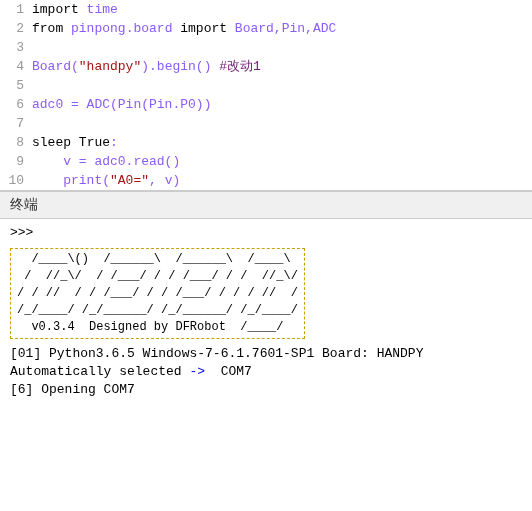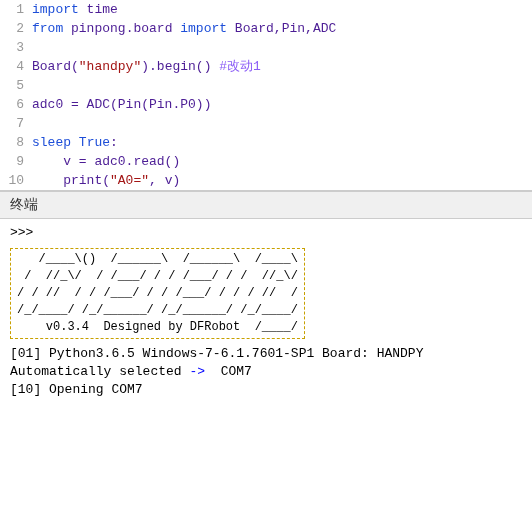--- a/index.html
+++ b/index.html
@@ -35,24 +35,24 @@
       user-select: none;
       font-size: 13px;
     }
 
     .code-content {
       font-size: 13px;
       white-space: pre;
     }
 
     
-    .kw { color: #1d4ed8; }         
+    .kw { color: #000000; }         
     .str { color: #a31515; }        
-    .cm { color: #8b5cf6; }         
-    .plain { color: #4c1d95; }
+    .cm { color: #701a75; }         
+    .plain { color: #8b5cf6; }
 
     
     .terminal-label {
       background: #f0f0f0;
       padding: 4px 10px;
       font-family: Liberation Serif, serif;
       font-size: 14px;
       color: #333333;
       border-bottom: 1px solid #cccccc;
     }
@@ -76,21 +76,20 @@
       display: inline-block;
       background: #ffffff;
     }
 
     .ascii-line {
       color: #000000;
       font-size: 12px;
       line-height: 17px;
       white-space: pre;
       font-family: Consolas, 'Courier New', monospace;
-      text-align: right;
     }
 
     .terminal-output {
       margin-top: 2px;
       font-size: 13px;
       color: #000000;
       white-space: pre-wrap;
       line-height: 18px;
     }
 
@@ -144,15 +143,15 @@
     </div>
 </div>
 
 <div>
   <div class="terminal-label">终端</div>
   <div class="terminal-area">
     <div class="prompt">&gt;&gt;&gt;</div>
     <div>
       <div class="ascii-box" id="ascii-box"><div class="ascii-line">  /____\()  /______\  /______\  /____\</div><div class="ascii-line"> /  //_\/  / /___/ / / /___/ / /  //_\/</div><div class="ascii-line">/ / //  / / /___/ / / /___/ / / / //  /</div><div class="ascii-line">/_/____/ /_/______/ /_/______/ /_/____/</div><div class="ascii-line">  v0.3.4  Designed by DFRobot  /____/</div></div>
     </div>
-    <div class="terminal-output" id="terminal-output"><div>[01] Python3.6.5 Windows-7-6.1.7601-SP1 Board: HANDPY</div><div>Automatically selected <span class="arrow">-&gt;</span>  COM7</div><div>[10] Opening COM7</div></div>
+    <div class="terminal-output" id="terminal-output"><div>[01] Python3.6.5 Windows-7-6.1.7601-SP1 Board: HANDPY</div><div>Automatically selected <span class="arrow">-&gt;</span>  COM7</div><div>[6] Opening COM7</div></div>
   </div>
 </div>
 
 </body></html>

